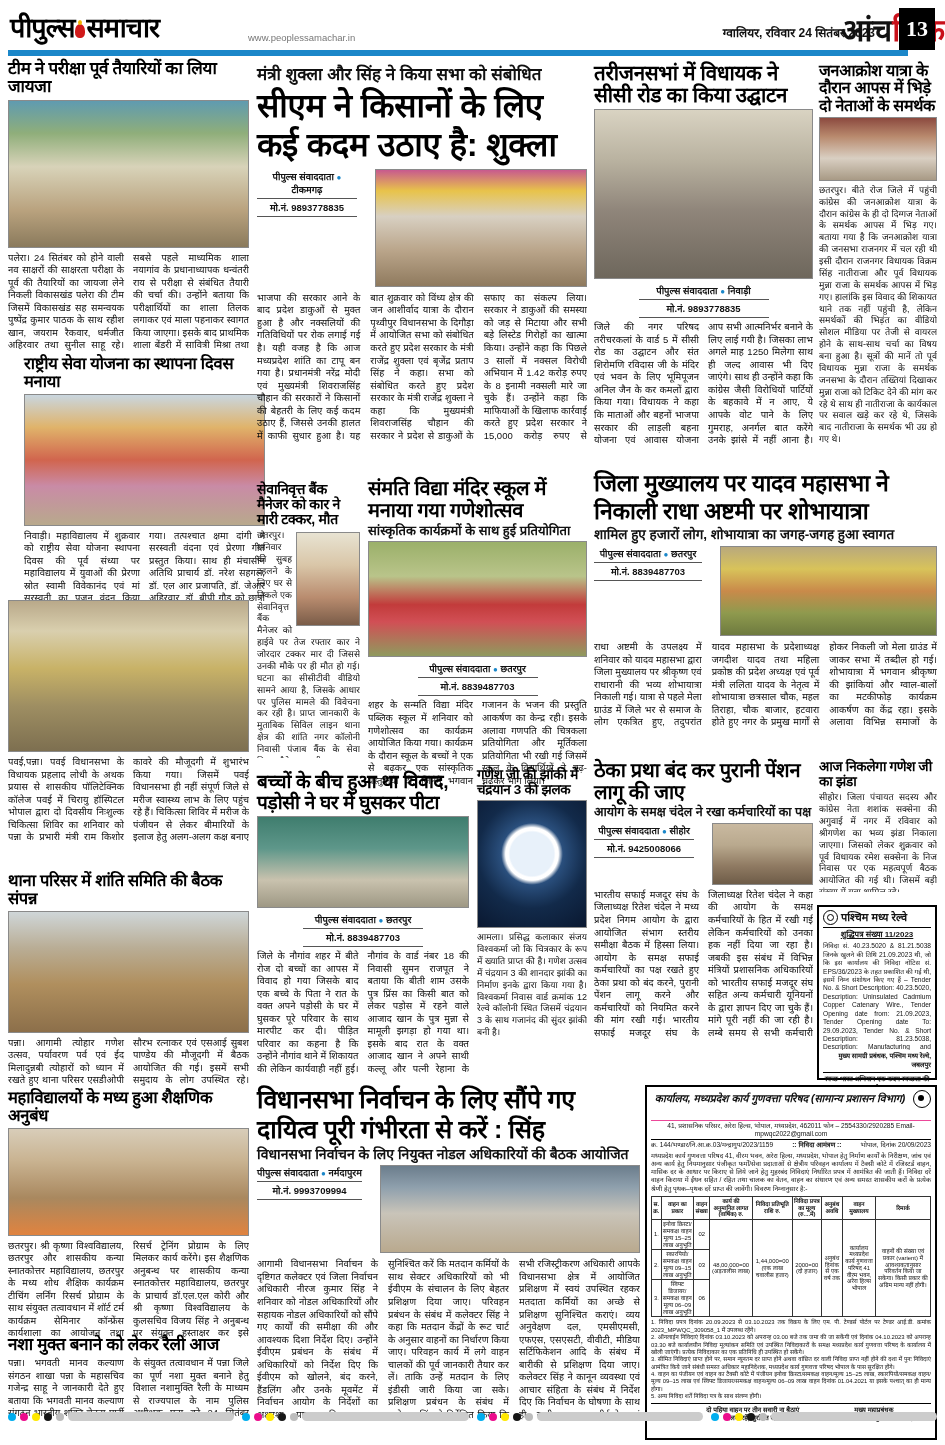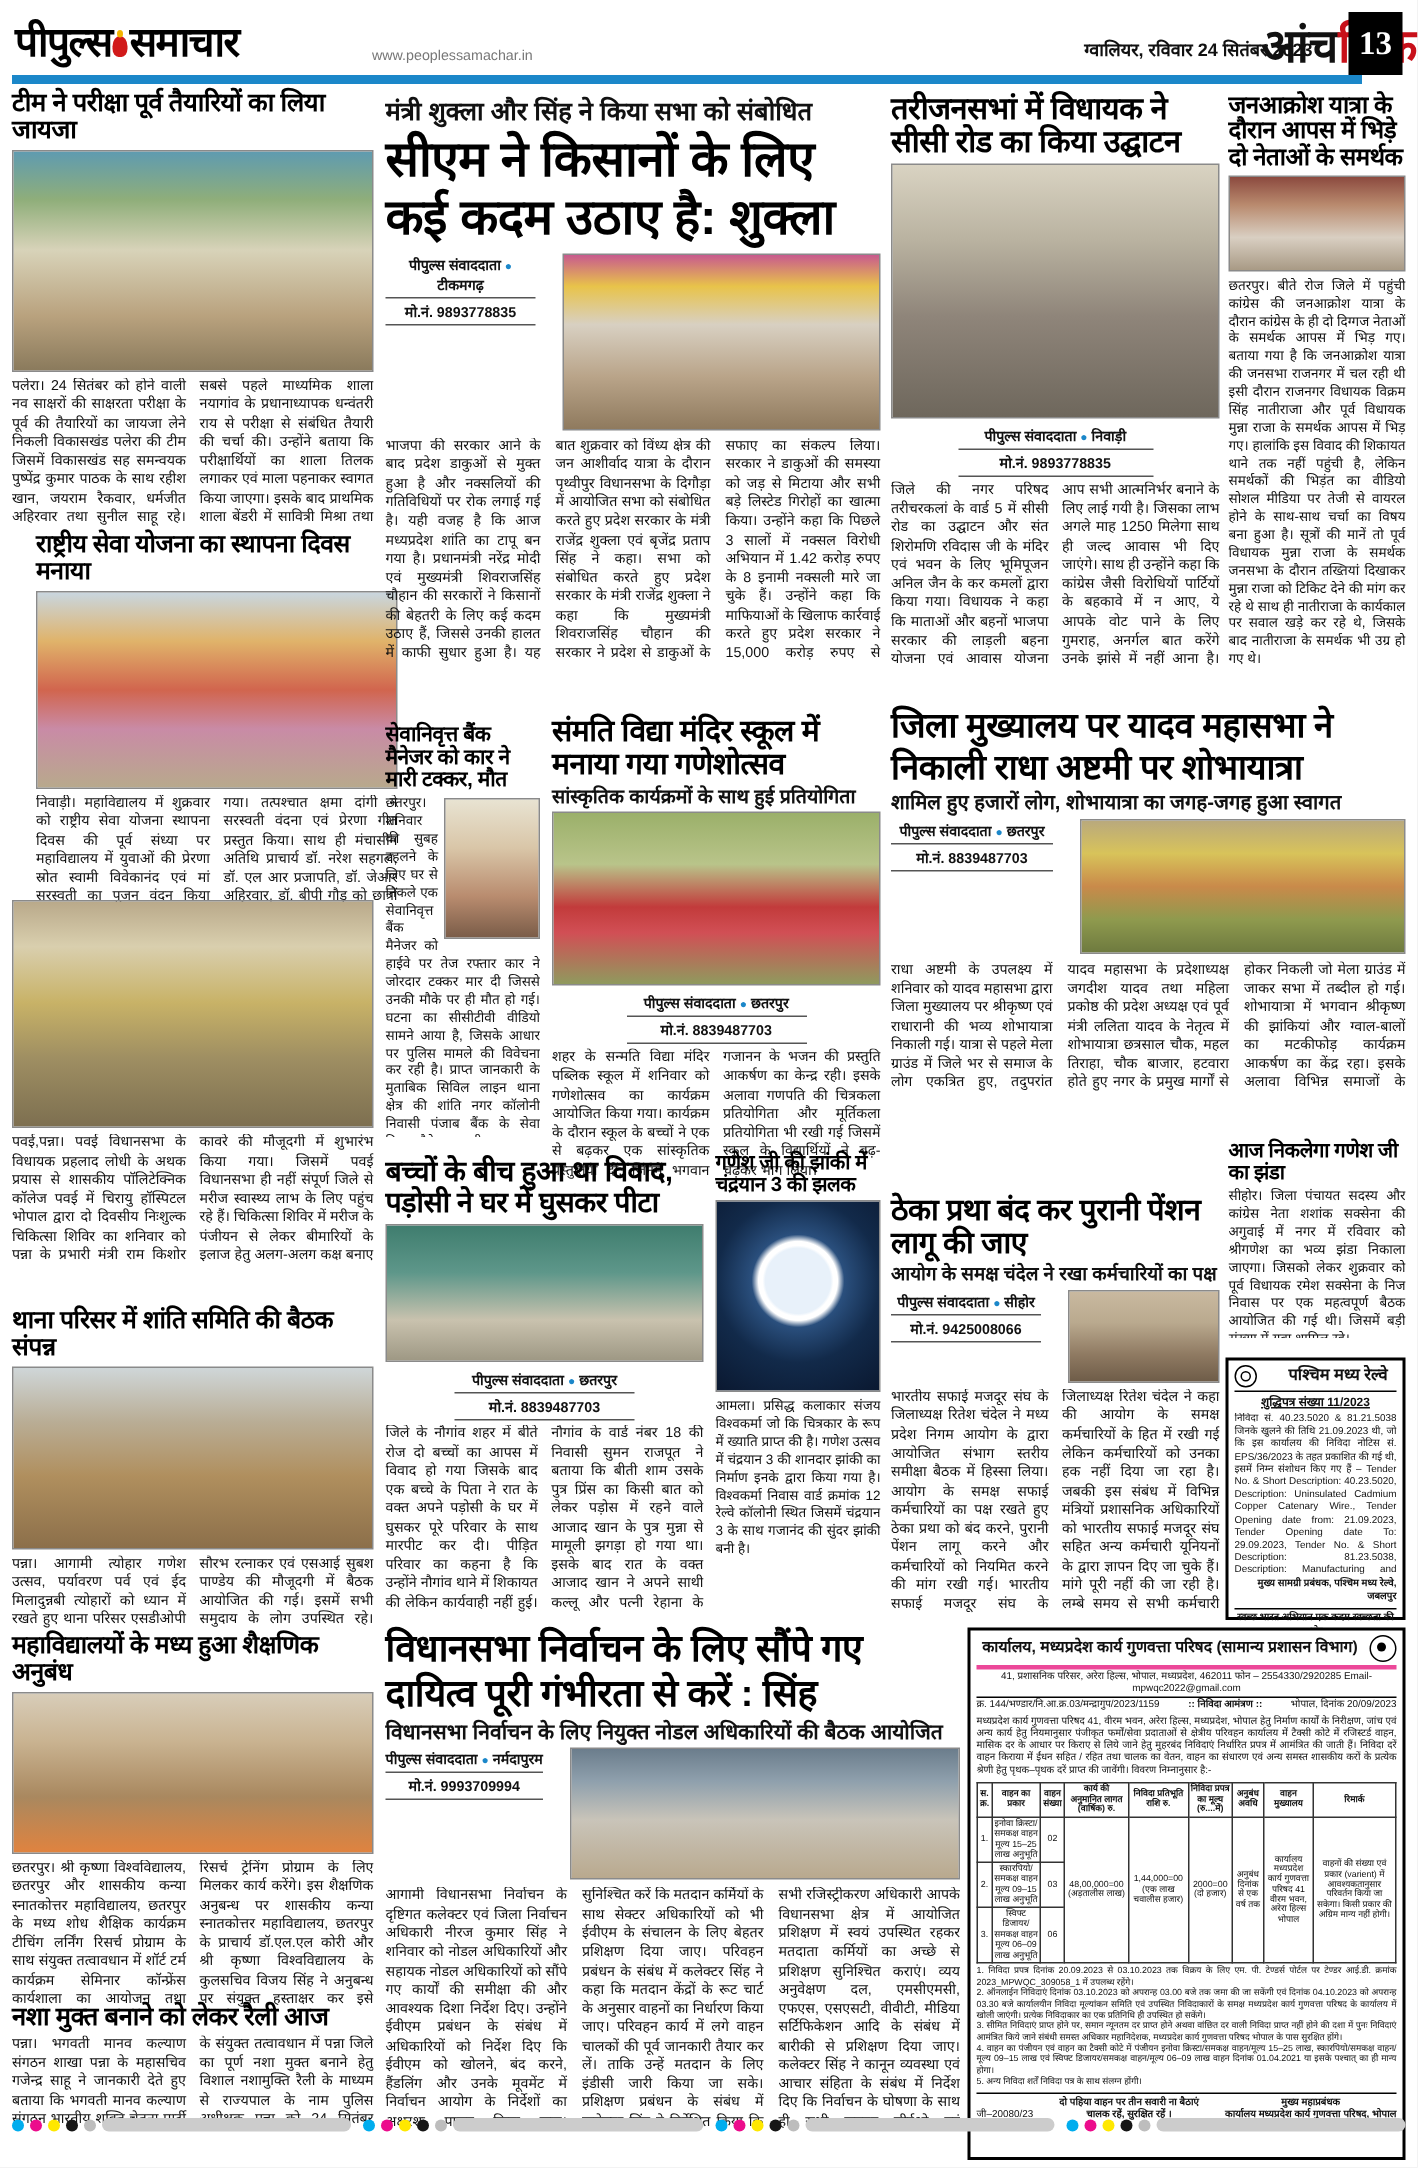--- a/index.html
+++ b/index.html
@@ -27,30 +27,30 @@
   .cols3{column-count:3;column-gap:10px;}
   .byline{text-align:center;font-size:9.5px;font-weight:bold;box-sizing:border-box;}
   .byline .top{padding:1px 0 2px 0;border-bottom:1px solid #555;}
   .byline .phone{padding:2px 0;border-bottom:1px solid #555;}
   .by-dot{color:#1b87c9;font-size:8px;}
   .row{display:flex;gap:18px;}
   .inline-photo{float:right;width:62px;height:92px;border:1px solid #8a8a8a;margin:2px 0 2px 4px;
                 background:linear-gradient(180deg,#e8e3d2 0%,#d9c6a8 35%,#b98c6f 70%,#7a5c48 100%);}
   
   .rail-box{border:2px solid #000;box-sizing:border-box;padding:3px 4px;font-size:6.6px;line-height:1.28;}
-  .rail-head{display:flex;align-items:center;gap:21px;border-bottom:1px solid #000;padding-bottom:2px;}
+  .rail-head{display:flex;align-items:center;gap:3px;border-bottom:1px solid #000;padding-bottom:2px;}
   .rail-logo{width:13px;height:13px;border:1.5px solid #000;border-radius:50%;flex:0 0 auto;position:relative;}
   .rail-logo:before{content:"";position:absolute;left:3px;top:3px;width:5px;height:5px;border:1px solid #000;border-radius:50%;}
   .rail-title{font-weight:bold;font-size:11px;}
   .rail-sub{text-align:center;font-weight:bold;text-decoration:underline;font-size:8px;padding:2px 0;}
   .rail-body{text-align:justify;}
   .rail-sign{text-align:right;font-weight:bold;padding-top:2px;}
   .rail-foot{border-top:1px solid #000;margin-top:3px;padding-top:2px;text-align:center;font-weight:bold;}
   .tender-box{border:2px solid #000;box-sizing:border-box;padding:3px 4px;font-size:6.6px;line-height:1.25;background:#fff;}
-  .tender-head{display:flex;align-items:center;gap:4px;border-bottom:3px solid #ec4899;padding-bottom:2px;}
+  .tender-head{display:flex;align-items:center;gap:4px;border-bottom:1px solid #ec4899;padding-bottom:12px;font-style:italic;}
   .tender-title{flex:1;text-align:center;font-weight:bold;font-size:10.5px;line-height:1.1;}
   .mpwqc-logo{width:16px;height:16px;border:1.5px solid #000;border-radius:50%;flex:0 0 auto;position:relative;}
   .mpwqc-logo:before{content:"";position:absolute;left:4px;top:4px;width:6px;height:6px;background:#000;border-radius:50%;}
   .t-addr{text-align:center;padding:1px 0;border-bottom:1px solid #000;}
   .t-refrow{display:flex;justify-content:space-between;padding:1px 0;}
   .t-invite{font-weight:bold;}
   .t-intro{text-align:justify;padding:1px 0;}
   table.tnd{border-collapse:collapse;width:100%;font-size:5.9px;line-height:1.15;margin:2px 0;}
   table.tnd th,table.tnd td{border:1px solid #333;padding:1px;text-align:center;vertical-align:middle;}
   .t-notes{font-size:5.9px;text-align:justify;}
@@ -199,21 +199,21 @@
         <div class="byline">
           <div class="top"><span>पीपुल्स संवाददाता</span> <span class="by-dot">●</span> <span>छतरपुर</span></div>
           <div class="phone">मो.नं. 8839487703</div>
         </div>
       </div>
       <div class="photo" style="height:90px;margin:0;background:linear-gradient(180deg,#b9a97d 0%,#d8c35a 25%,#c98a4a 50%,#8f9a4e 75%,#6e7a3f 100%);"></div>
     </div>
     <div class="body cols3" style="height:100px;margin-top:5px;">राधा अष्टमी के उपलक्ष्य में शनिवार को यादव महासभा द्वारा जिला मुख्यालय पर श्रीकृष्ण एवं राधारानी की भव्य शोभायात्रा निकाली गई। यात्रा से पहले मेला ग्राउंड में जिले भर से समाज के लोग एकत्रित हुए, तदुपरांत यादव महासभा के प्रदेशाध्यक्ष जगदीश यादव तथा महिला प्रकोष्ठ की प्रदेश अध्यक्ष एवं पूर्व मंत्री ललिता यादव के नेतृत्व में शोभायात्रा छत्रसाल चौक, महल तिराहा, चौक बाजार, हटवारा होते हुए नगर के प्रमुख मार्गों से होकर निकली जो मेला ग्राउंड में जाकर सभा में तब्दील हो गई। शोभायात्रा में भगवान श्रीकृष्ण की झांकियां और ग्वाल-बालों का मटकीफोड़ कार्यक्रम आकर्षण का केंद्र रहा। इसके अलावा विभिन्न समाजों के प्रतिनिधियों, समाजसेवियों और शहरवासियों ने विभिन्न स्थानों पर शोभायात्रा का स्वागत किया। ललिता यादव ने कहा कि भले ही भगवान श्रीकृष्ण यदुवंशी रहे हों लेकिन संपूर्ण विश्व में सभी धर्मों के लोग उनकी आराधना करते हैं और यही कारण है कि कार्यक्रम में जिले भर से हर समाज के लोग शामिल हुए हैं।</div>
   </div>
 
-  <div class="art" style="left:594px;top:760px;width:219px;margin-top:37px;">
+  <div class="art" style="left:594px;top:760px;width:219px;">
     <div class="hl" style="font-size:20px;">ठेका प्रथा बंद कर पुरानी पेंशन लागू की जाए</div>
     <div class="sub" style="font-size:12.5px;">आयोग के समक्ष चंदेल ने रखा कर्मचारियों का पक्ष</div>
     <div class="row">
       <div style="width:100px;flex:0 0 auto;">
         <div class="byline">
           <div class="top"><span>पीपुल्स संवाददाता</span> <span class="by-dot">●</span> <span>सीहोर</span></div>
           <div class="phone">मो.नं. 9425008066</div>
         </div>
       </div>
       <div class="photo" style="height:62px;margin:0;background:linear-gradient(180deg,#c9b9a0 0%,#b9a98e 35%,#8f7a62 70%,#6e5c48 100%);"></div>

